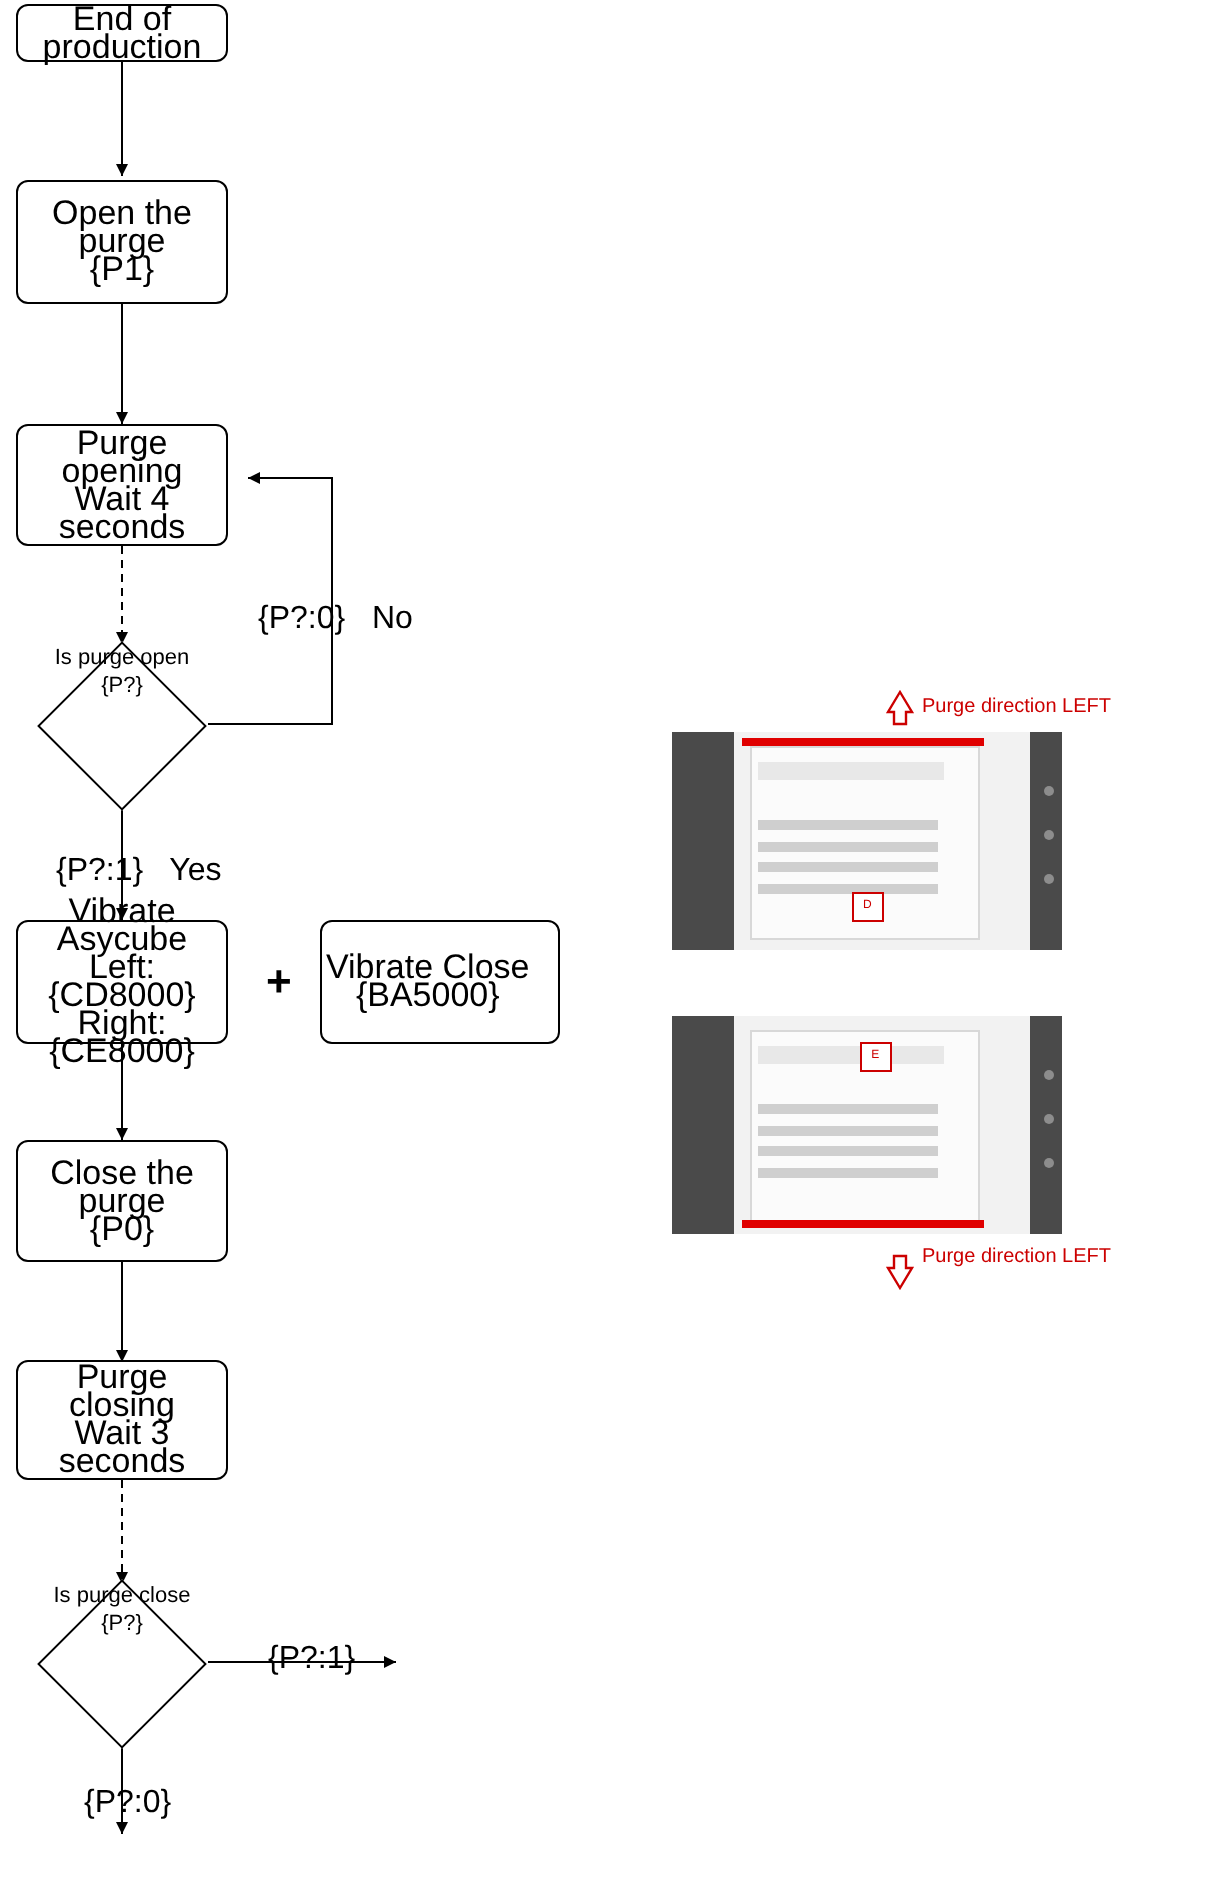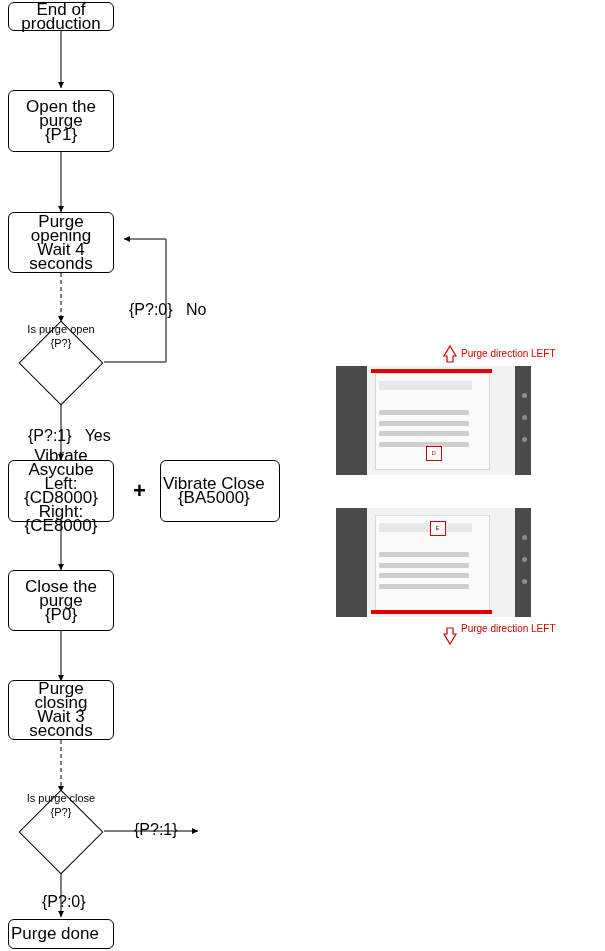--- a/index.html
+++ b/index.html
@@ -238,23 +238,20 @@
 Wait 3 seconds</span>
   </div>
 
   <div class="diamond-wrap" style="left:9px; top:791px; width:104px; height:81px;">
     <div class="diamond-shape" style="width:58px; height:58px;"></div>
     <div class="diamond-label">Is purge close
 {P?}</div>
   </div>
 
 
-  <div class="node" style="left:8px; top:919px; width:106px; height:30px;">
-    <span>Purge done</span>
-  </div>
 
   <div class="edge-label" style="left:129px; top:301px;">{P?:0}   No</div>
   <div class="edge-label" style="left:28px; top:427px;">{P?:1}   Yes</div>
   <div class="edge-label" style="left:134px; top:821px;">{P?:1}</div>
   <div class="edge-label" style="left:42px; top:893px;">{P?:0}</div>
 
   <div class="photo" style="left:336px; top:366px; width:195px; height:109px;">
     <div class="frame-outer"></div>
     <div class="left-rail"></div>
     <div class="right-rail"></div>

